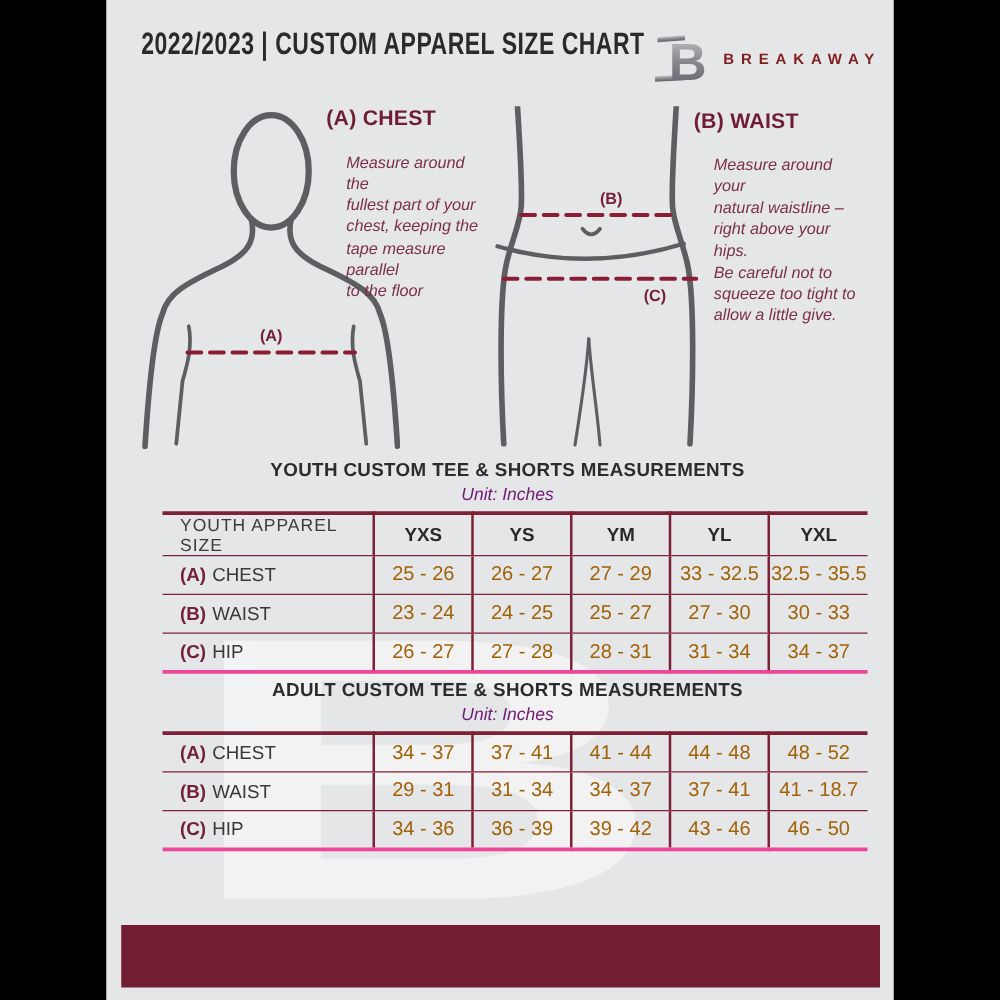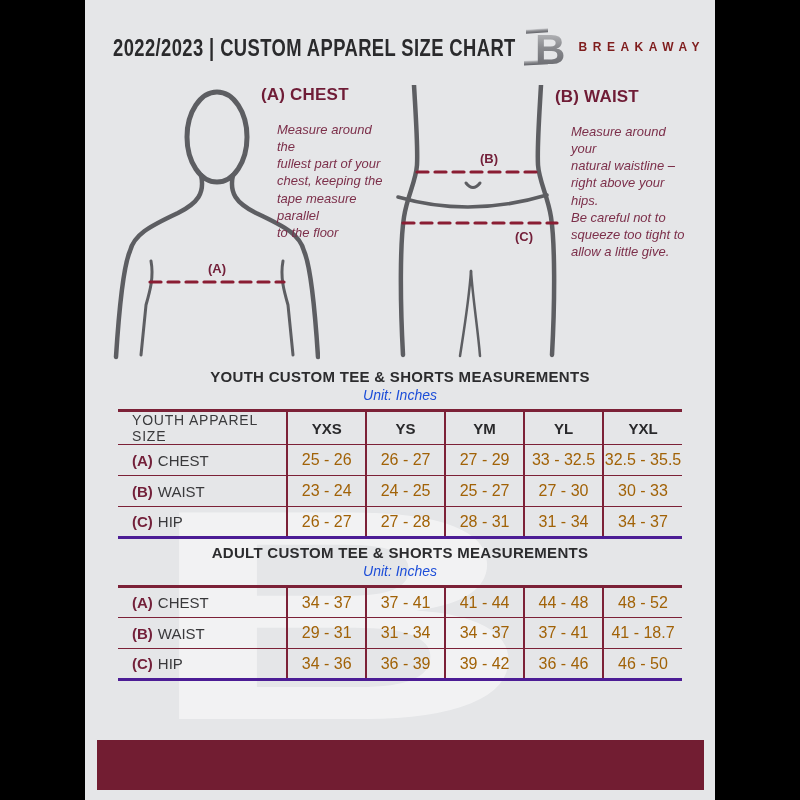--- a/index.html
+++ b/index.html
@@ -16,21 +16,21 @@
   .watermark{
     position:absolute;left:58px;top:498px;z-index:0;
     font-size:300px;font-weight:bold;line-height:0.78;
     color:#ffffff;opacity:0.5;
     transform:scaleX(1.8);transform-origin:left top;
     user-select:none;
   }
   
   .header{
     position:absolute;top:22px;left:28px;right:15px;height:50px;
-    display:flex;align-items:center;z-index:2;
+    display:flex;align-items:flex-start;z-index:2;
   }
   .header-title{
     font-size:23px;font-weight:bold;letter-spacing:0.5px;color:#2a2a2c;
     transform:scale(0.80,1.08);transform-origin:left center;white-space:nowrap;
   }
   .brand-lockup{position:absolute;right:0;top:0;height:50px;display:flex;align-items:center;gap:12px;}
   .brand-name{font-size:12px;font-weight:bold;letter-spacing:5.5px;color:#7f1d1d;margin-right:-5px;}
   
   .figures{position:absolute;top:85px;left:0;right:0;height:280px;z-index:1;}
   .fig-svg{position:absolute;top:0;}
@@ -41,28 +41,28 @@
   .inst-waist{left:470px;top:2px;}
   .inst-hips{left:470px;top:136px;}
   .inst h3{
     margin:0 0 8px 0;font-size:17px;font-weight:bold;color:#6f1c36;letter-spacing:0.2px;
   }
   .inst p{
     margin:16px;font-size:13px;font-style:italic;color:#7c2f4a;line-height:1.32;
     white-space:pre-line;
   }
   
-  .table-section{position:absolute;left:0;right:0;z-index:1;text-align:center;}
+  .table-section{position:absolute;left:12px;right:0;z-index:1;text-align:center;}
   .sec-youth{top:368px;}
   .sec-adult{top:544px;}
   .tbl-title{font-size:15px;font-weight:bold;color:#2c2c2e;letter-spacing:0.3px;}
-  .tbl-unit{font-size:14px;font-style:italic;color:#1d4ed8;margin-top:2px;}
+  .tbl-unit{font-size:14px;font-style:italic;color:#701a75;margin-top:2px;}
   table.size-table{
     width:564px;margin:6px 33px 0;border-collapse:collapse;table-layout:fixed;
-    border-top:3px solid #7c2137;border-bottom:3px solid #4c1d95;
+    border-top:3px solid #7c2137;border-bottom:3px solid #ec4899;
   }
   table.size-table col.c0{width:30%;}
   table.size-table col.cn{width:14%;}
   table.size-table tr{height:31px;}
   table.size-table tr.hd{height:33px;}
   table.size-table tr + tr{border-top:1.6px solid #7c2137;}
   table.size-table th,table.size-table td{
     padding:0;vertical-align:middle;font-size:16px;color:#a16207;text-align:center;
   }
   table.size-table th + th,table.size-table td + td{border-left:2px solid #7c2137;margin-left:16px;}
@@ -228,21 +228,21 @@
         <td>31 - 34</td>
         <td>34 - 37</td>
         <td>37 - 41</td>
         <td>41 - 18.7</td>
       </tr>
       <tr>
         <td class="lbl"><span class="pfx">(C)</span><span class="lblname">HIP</span></td>
         <td>34 - 36</td>
         <td>36 - 39</td>
         <td>39 - 42</td>
-        <td>36 - 46</td>
+        <td>43 - 46</td>
         <td>46 - 50</td>
       </tr>
     </tbody>
       </table>
   </section>
 
   <div class="bottom-bar"></div>
 </div>
 
 </body></html>

